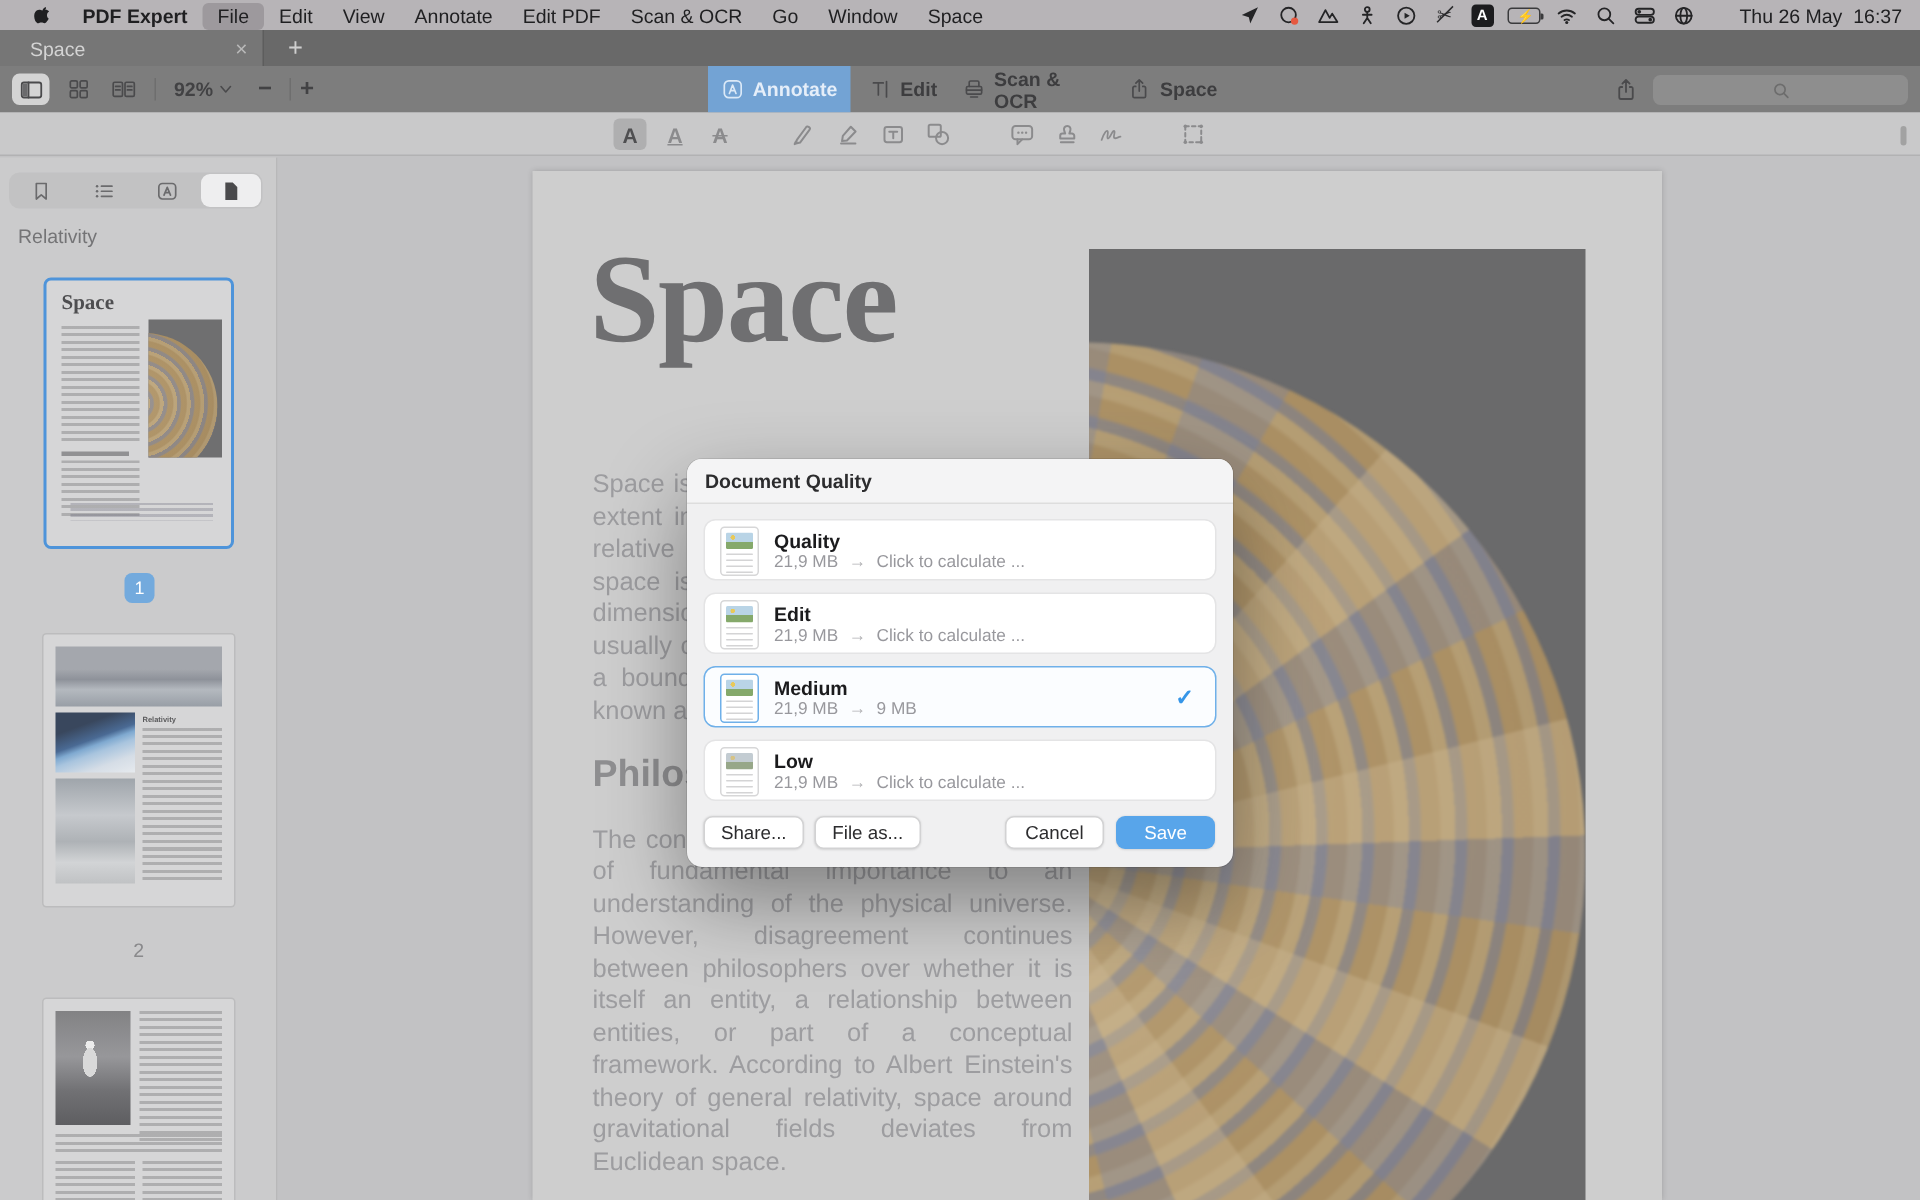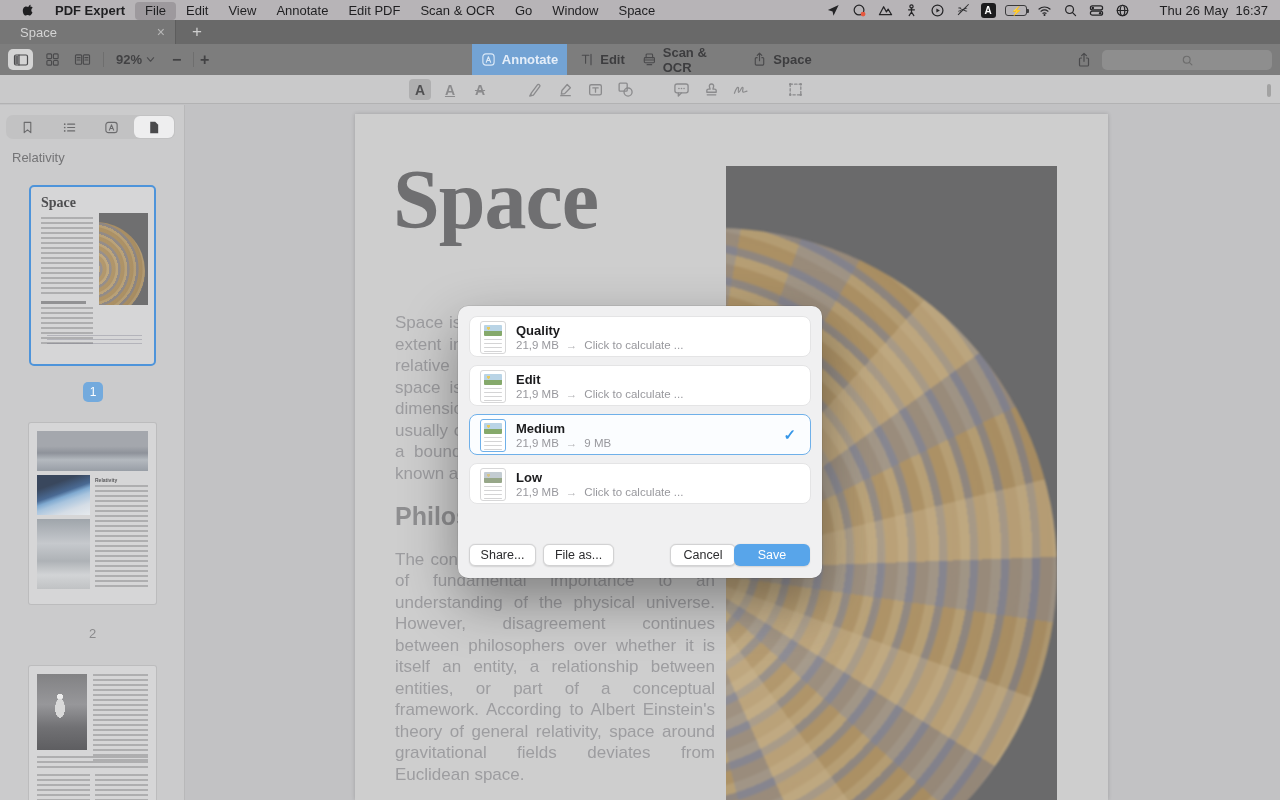--- a/index.html
+++ b/index.html
@@ -153,21 +153,21 @@
   .opt-arrow { color:#b3b3b6; }
   .opt-check { position:absolute; right:14px; top:11px; color:#3696e8; font-size:15px; font-weight:bold; display:none; }
   .opt.sel .opt-check { display:block; }
   .dlg-btns { position:absolute; left:0; right:0; bottom:12px; height:22px; padding:0 11px; }
   .dbtn { position:absolute; top:0; height:22px; border-radius:6px; background:#ffffff; border:.5px solid #d2d2d3;
           box-shadow:0 .5px 1.5px rgba(0,0,0,.12); font-size:12.5px; color:#2c2c2e;
           display:flex; align-items:center; justify-content:center; }
   .b-share { left:11px; width:67px; }
   .b-saveas { left:85px; width:71px; }
   .b-cancel { right:86px; width:66px; }
-  .b-save { right:12px; width:76px; background:#58a5ea; border:none; color:#fff; }
+  .b-save { right:12px; width:66px; background:#58a5ea; border:none; color:#fff; }
 </style>
 </head>
 <body>
 
 <div class="screen">
 
   <div class="menubar">
     <div class="mb-left">
       <span class="mb-apple">
         <svg viewBox="0 0 17 17">
@@ -458,20 +458,21 @@
       <div class="doc-h2">Philosophy of space</div>
       <p class="p2">The concept of space is considered to be of fundamental importance to an understanding of the physical universe. However, disagreement continues between philosophers over whether it is itself an entity, a relationship between entities, or part of a conceptual framework. According to Albert Einstein's theory of general relativity, space around gravitational fields deviates from Euclidean space.</p>
 
     </div>
     <div class="figure">
       <div class="planet"></div>
     </div>
   </div>
 
   <div class="dialog">
+    <div class="dlg-head">Document Quality</div>
     <div class="dlg-body">
 
       <div class="opt">
         <div class="opt-ico">
           <div class="opt-img"></div>
             <div class="opt-ln"></div>
             <div class="opt-ln"></div>
             <div class="opt-ln"></div>
             <div class="opt-ln"></div>
         </div>

